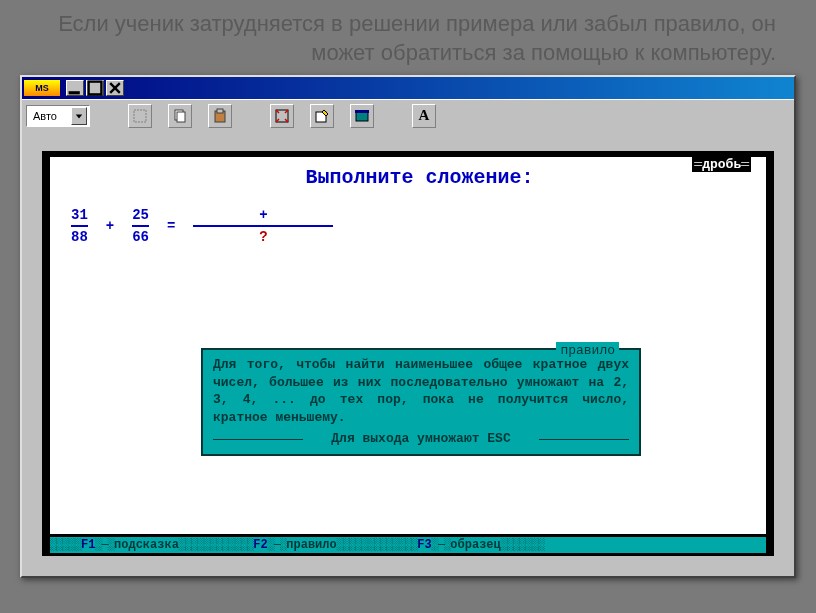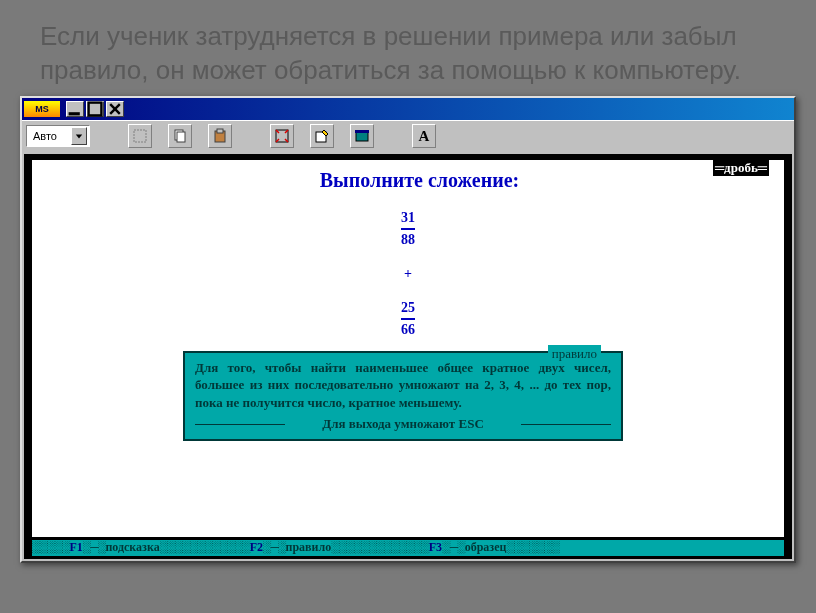--- a/index.html
+++ b/index.html
@@ -5,24 +5,24 @@
   * { box-sizing: border-box; margin: 0; padding: 0; }
   body {
     background: #7a7a7a;
     width: 816px;
     height: 613px;
     font-family: Arial, sans-serif;
     position: relative;
     overflow: hidden;
   }
   .slide-title {
-    text-align: left;
+    text-align: right;
     color: #5a5a5a;
-    font-size: 26px;
-    padding: 20px 40px 8px;
+    font-size: 22px;
+    padding: 10px 40px 8px;
     line-height: 1.3;
   }
   .window {
     margin: 0 20px;
     background: #c0c0c0;
     border: 2px solid;
     border-color: #dfdfdf #404040 #404040 #dfdfdf;
     box-shadow: 2px 2px 6px rgba(0,0,0,0.5);
   }
   .titlebar {
@@ -88,24 +88,24 @@
     width: 24px; height: 24px;
     background: #c0c0c0;
     border: 1px solid;
     border-color: #fff #808080 #808080 #fff;
     display: flex; align-items: center; justify-content: center;
   }
   .tool-btn svg { width: 16px; height: 16px; }
   .sep { width: 6px; }
   .dos-area {
     background: #000;
-    margin: 2px;
+    margin: 20px;
     position: relative;
     height: 405px;
-    font-family: Liberation Serif, serif;
+    font-family: Liberation Mono, monospace;
   }
   .dos-content {
     background: #fff;
     position: absolute;
     left: 8px; right: 8px; top: 6px; bottom: 22px;
     border: 1px solid #fff;
   }
   .dos-label {
     position: absolute;
     top: -1px; right: 14px;
@@ -124,21 +124,20 @@
     padding-top: 8px;
     padding-left: 23px;
   }
   .equation {
     display: flex;
     align-items: center;
     padding: 18px 20px;
     gap: 18px;
     font-weight: bold;
     font-size: 14px;
-    flex-direction: column;
   }
   .fraction {
     display: inline-flex;
     flex-direction: column;
     align-items: center;
     color: #0000c0;
   }
   .frac-line {
     width: 100%;
     border-top: 2px solid #0000c0;

